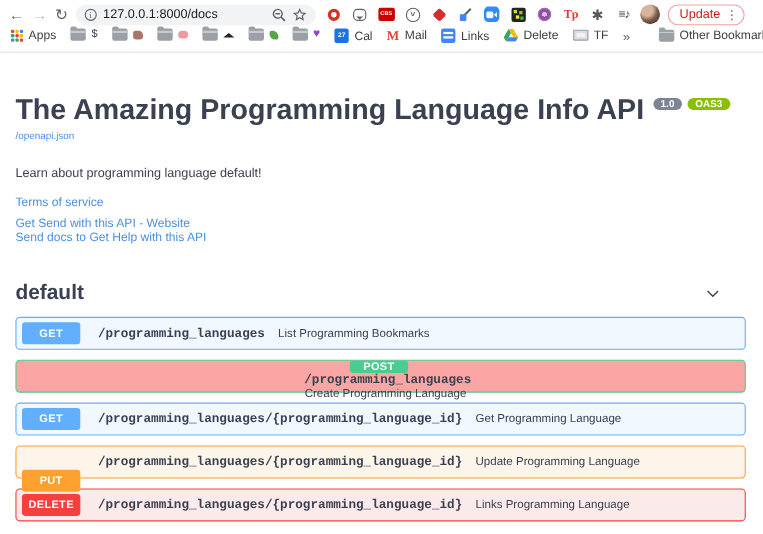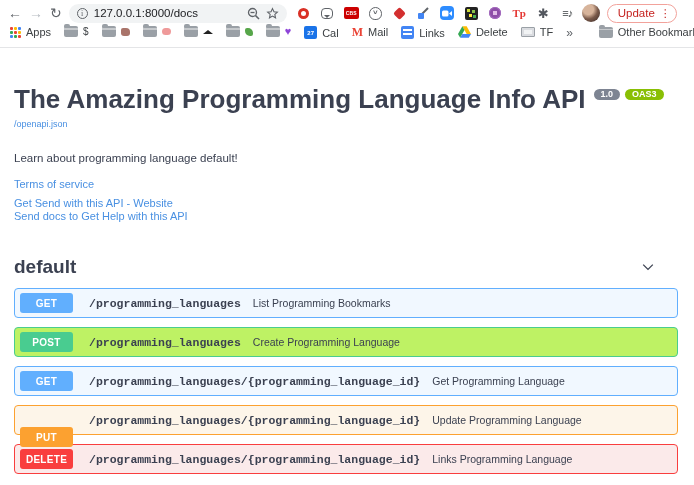--- a/index.html
+++ b/index.html
@@ -88,21 +88,21 @@
 
   .tag-header { margin-top:33px; display:flex; align-items:center; justify-content:space-between;
     padding-right:22px; cursor:pointer; }
   .tag-name { font-size:19px; font-weight:bold; color:#3b4151; }
   .tag-chevron { display:flex; }
 
   .op-list { margin-top:10px; }
   .op-row { height:30px; border-radius:4px; border:1px solid; display:flex; align-items:center;
     padding:0 8px 0 5px; margin-bottom:9px; cursor:pointer;text-align:center; }
   .op-row.get    { border-color:#61affe; background:#f1f8ff; }
-  .op-row.post   { border-color:#49cc90; background:#bef264; }
+  .op-row.post   { border-color:#49cc90; background:#fca5a5;flex-direction:column; }
   .op-row.put    { border-color:#fca130; background:#fdf5e9; }
   .op-row.delete { border-color:#f93e3e; background:#fbeaea; }
   .m-badge { min-width:53px; height:20px; border-radius:3px; color:#fff; font-size:10px; font-weight:bold;
     display:flex; align-items:center; justify-content:center; letter-spacing:.3px; }
   .op-row.get .m-badge    { background:#61affe; }
   .op-row.post .m-badge   { background:#49cc90; }
   .op-row.put .m-badge    { background:#fca130;margin-top:34px; }
   .op-row.delete .m-badge { background:#f93e3e; }
   .op-path { margin-left:16px; font-family:"Liberation Mono","DejaVu Sans Mono",monospace;
     font-weight:bold; font-size:11.5px; color:#3b4151; white-space:nowrap; }

